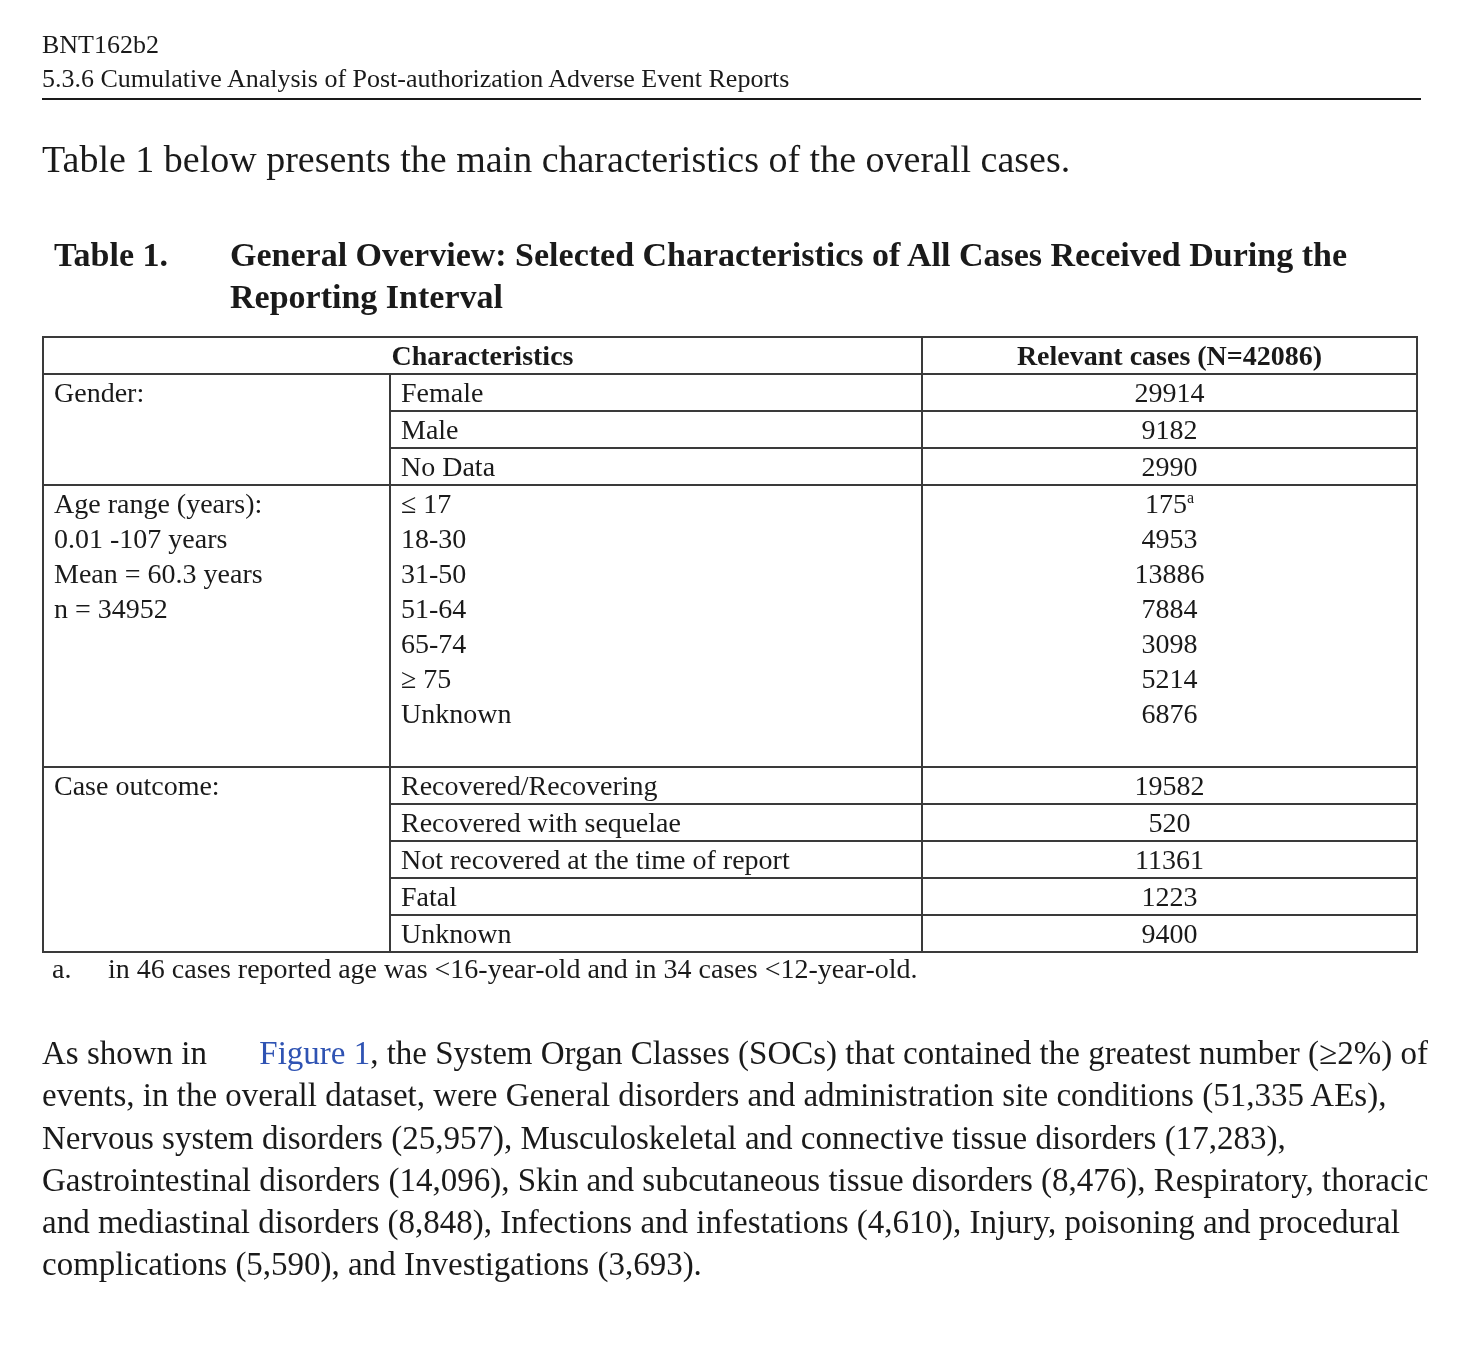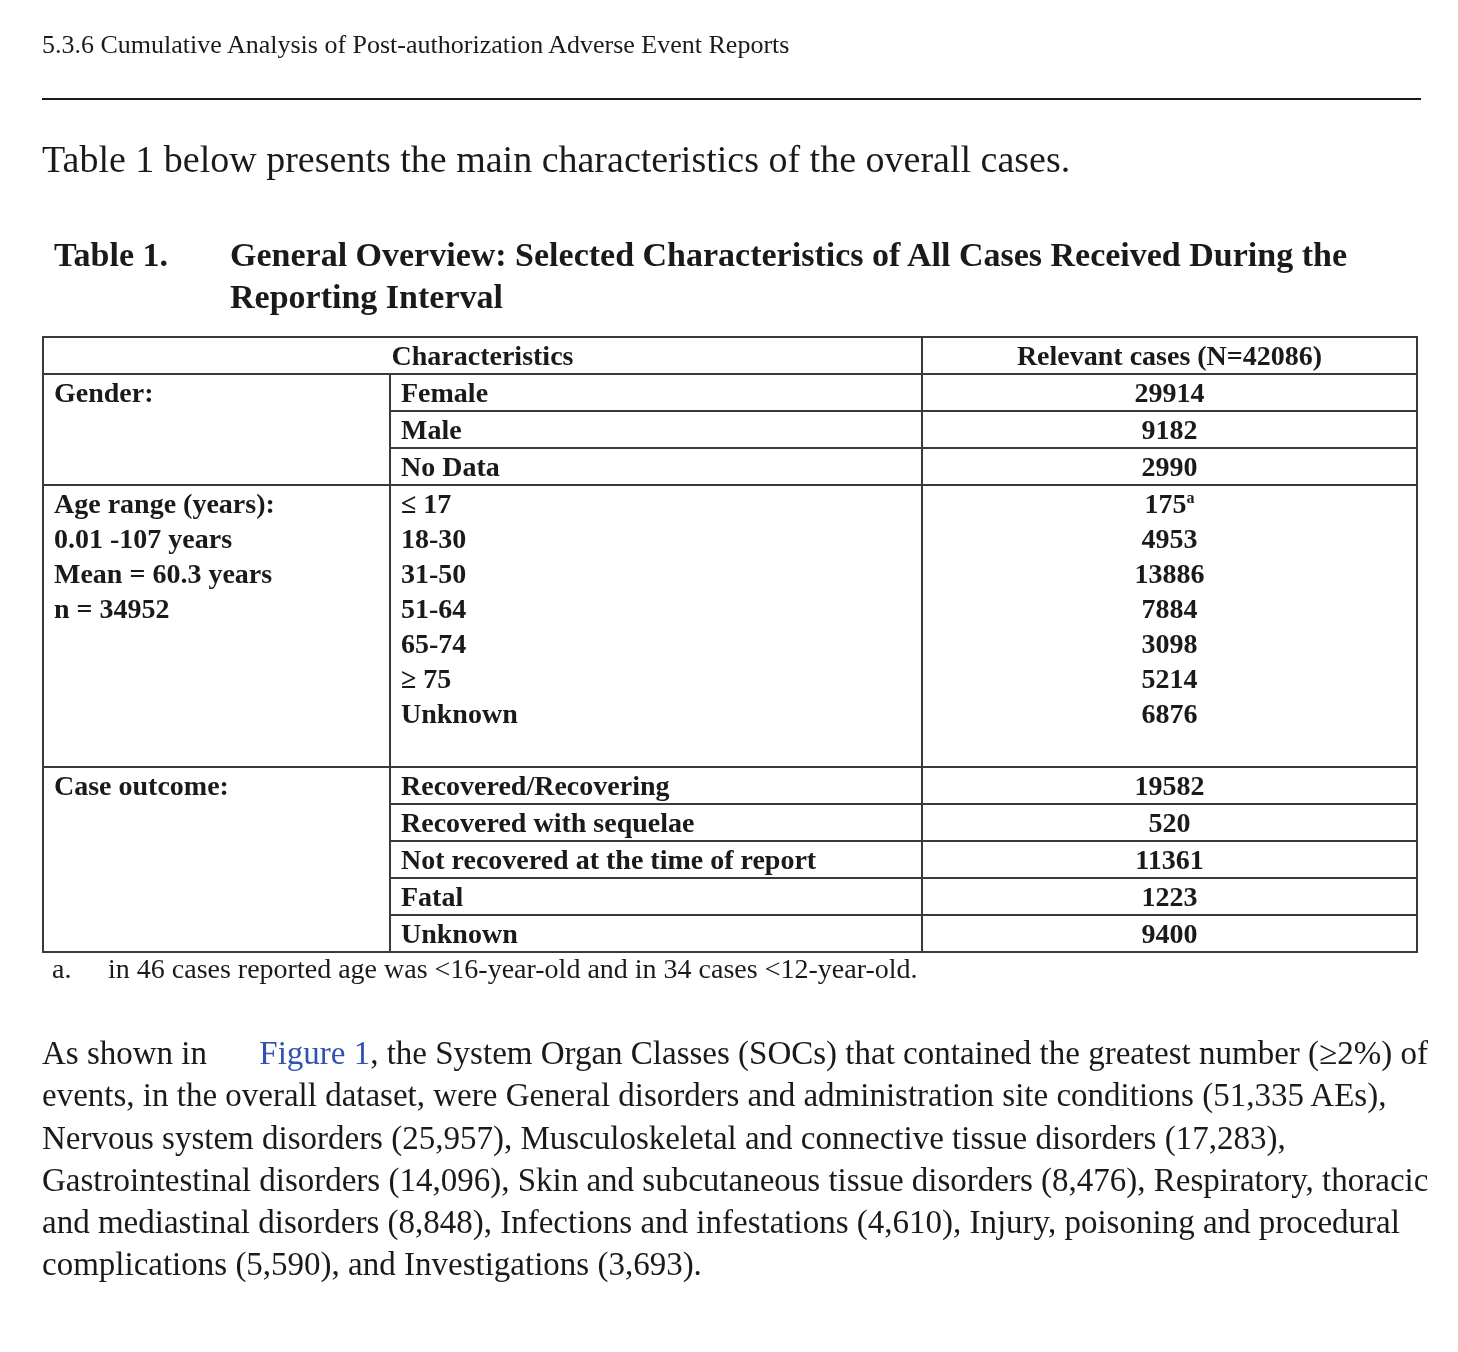--- a/index.html
+++ b/index.html
@@ -12,38 +12,39 @@
     .hdr .l2 { font-size: 26px; line-height: 34px; }
     .hdr .rule { position: absolute; left: 0; top: 70px; width: 1379px; height: 2px; background: #1a1a1a; }
     .intro { position: absolute; left: 42px; top: 138px; font-size: 38px; line-height: 42px; }
     .tcap { position: absolute; left: 54px; top: 234px; font-weight: bold; font-size: 34px; line-height: 42px; }
     .tcap .num { position: absolute; left: 0; top: 0; white-space: nowrap; }
     .tcap .txt { position: absolute; left: 176px; top: 0; width: 1180px; }
     table.t1 {
       position: absolute; left: 42px; top: 336px; width: 1376px;
       border-collapse: collapse; font-size: 28px; line-height: 35px;
     }
-    table.t1 td, table.t1 th { border: 2px solid #3a3a3a; padding: 0 10px; vertical-align: top; font-weight: bold; }
+    table.t1 td, table.t1 th { border: 2px solid #3a3a3a; padding: 0 10px; vertical-align: top; }
     table.t1 th { font-weight: bold; text-align: center; height: 35px; }
     table.t1 th.c1 { border-right: 2px solid #3a3a3a; margin-top: 47px; }
     .c-left { width: 325px; }
     .c-mid { width: 510px; }
     .c-right { text-align: center; }
     .stack div { height: 35px; }
     .age-right { height: 280px; }
     sup { font-size: 16px; vertical-align: 10px; line-height: 0; }
     .fn { position: absolute; left: 52px; top: 951px; font-size: 28px; line-height: 35px; }
     .fn .lbl { display: inline-block; width: 56px; }
     .para { position: absolute; left: 42px; top: 1032px; width: 1390px; font-size: 33px; line-height: 42.3px; }
     .link { color: #2f53b3; margin-left: 44px; }
   </style>
 </head>
 <body>
 
 <div class="hdr">
+  <div class="l1">BNT162b2</div>
   <div class="l2">5.3.6 Cumulative Analysis of Post-authorization Adverse Event Reports</div>
   <div class="rule"></div>
 </div>
 
 <div class="intro">Table 1 below presents the main characteristics of the overall cases.</div>
 
 <div class="tcap">
   <span class="num">Table 1.</span>
   <span class="txt">General Overview: Selected Characteristics of All Cases Received During the Reporting Interval</span>
 </div>

